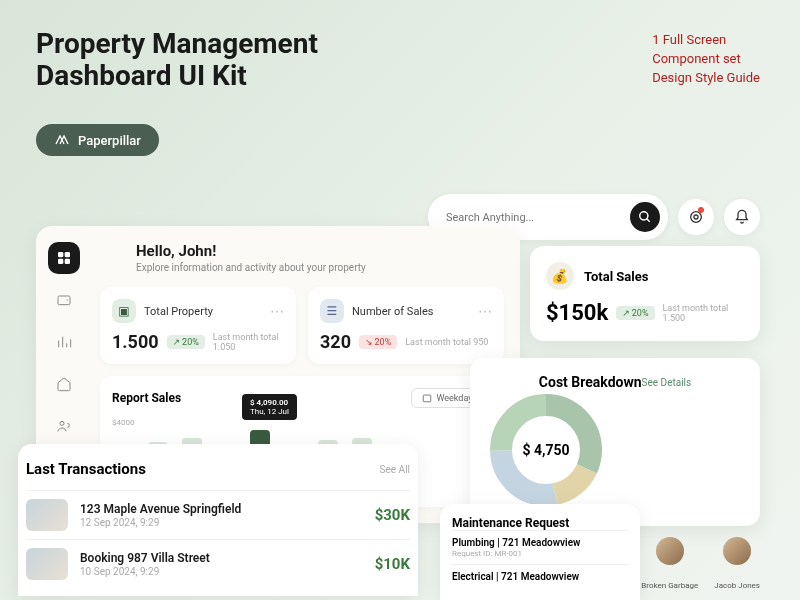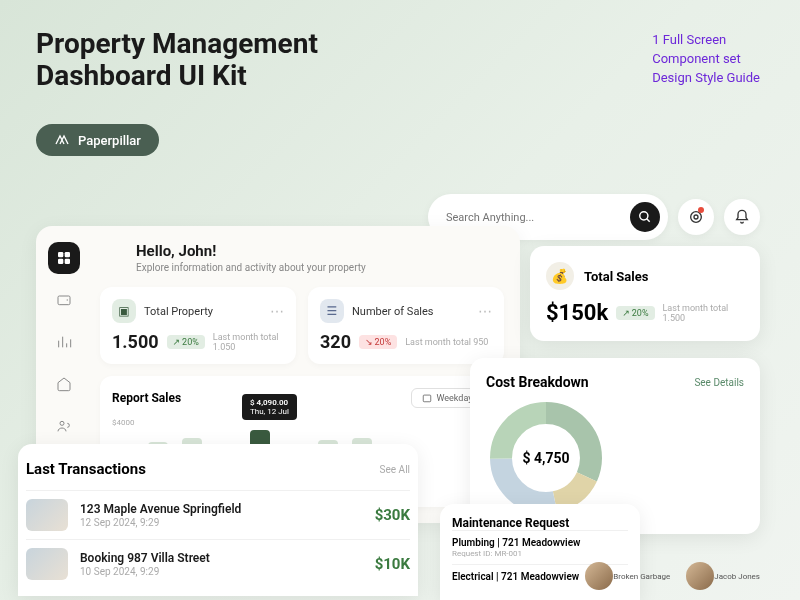--- a/index.html
+++ b/index.html
@@ -1,20 +1,20 @@
 <!DOCTYPE html>
 <html><head>
 <meta charset="utf-8">
 <style>
 *{margin:0;padding:0;box-sizing:border-box;font-family:-apple-system,BlinkMacSystemFont,'Segoe UI',Roboto,sans-serif}
 body{width:800px;height:600px;background:linear-gradient(135deg,#d8e5d8 0%,#e8f0e8 50%,#f0f4f0 100%);overflow:hidden;position:relative}
 .hero{position:absolute;top:28px;left:36px}
 .hero h1{font-size:28px;font-weight:700;color:#1a1a1a;line-height:1.15}
 .features{position:absolute;top:32px;right:40px;text-align:left}
-.features div{font-size:13px;color:#6d28d9;margin-bottom:4px}
+.features div{font-size:13px;color:#b91c1c;margin-bottom:4px}
 .brand-pill{position:absolute;top:124px;left:36px;background:#4a5f52;color:#fff;padding:8px 18px;border-radius:24px;display:flex;align-items:center;gap:8px;font-size:13px;font-weight:500}
 .brand-pill svg{width:16px;height:16px}
 .search-row{position:absolute;top:194px;right:40px;display:flex;align-items:center;gap:10px}
 .search-bar{background:#fff;border-radius:24px;padding:8px 8px 8px 18px;display:flex;align-items:center;width:240px;box-shadow:0 2px 8px rgba(0,0,0,0.05)}
 .search-bar input{border:none;outline:none;flex:1;font-size:11px;color:#888}
 .search-btn{width:30px;height:30px;border-radius:50%;background:#1a1a1a;display:flex;align-items:center;justify-content:center;color:#fff}
 .icon-btn{width:36px;height:36px;border-radius:50%;background:#fff;display:flex;align-items:center;justify-content:center;box-shadow:0 2px 8px rgba(0,0,0,0.05);position:relative}
 .icon-btn .dot{position:absolute;top:8px;right:10px;width:6px;height:6px;background:#e74c3c;border-radius:50%}
 .dash{position:absolute;top:226px;left:36px;right:280px;background:#fbfaf7;border-radius:16px;padding:16px 16px 16px 64px;box-shadow:0 4px 20px rgba(0,0,0,0.06)}
 .sidebar{position:absolute;left:12px;top:16px;display:flex;flex-direction:column;gap:10px}
@@ -52,21 +52,21 @@
 .x-labels span{width:20px;text-align:center}
 .tooltip{position:absolute;top:-24px;left:130px;background:#1a1a1a;color:#fff;font-size:8px;padding:4px 8px;border-radius:4px;white-space:nowrap}
 .tooltip div:first-child{font-weight:600}
 .sales-card{position:absolute;top:246px;right:40px;width:230px;background:#fff;border-radius:14px;padding:16px;box-shadow:0 4px 20px rgba(0,0,0,0.08)}
 .sales-head{display:flex;align-items:center;gap:10px;margin-bottom:10px}
 .sales-icon{width:28px;height:28px;border-radius:50%;background:#f2efe6;display:flex;align-items:center;justify-content:center;font-size:14px}
 .sales-head h3{font-size:13px;font-weight:700}
 .sales-body{display:flex;align-items:center;gap:8px}
 .sales-val{font-size:22px;font-weight:700}
 .cost-card{position:absolute;top:358px;right:40px;width:290px;background:#fff;border-radius:14px;padding:16px;box-shadow:0 4px 20px rgba(0,0,0,0.08)}
-.cost-head{display:flex;justify-content:space-between;align-items:center;margin-bottom:8px}
+.cost-head{display:flex;justify-content:center;align-items:center;margin-bottom:0}
 .cost-head h3{font-size:14px;font-weight:700}
 .see-link{font-size:10px;color:#5a8a6a}
 .cost-body{display:flex;align-items:center;gap:16px}
 .donut-wrap{position:relative;width:120px;height:120px}
 .donut-wrap svg{transform:rotate(-90deg)}
 .donut-center{position:absolute;inset:0;display:flex;align-items:center;justify-content:center;font-size:14px;font-weight:700}
 .legend{display:flex;flex-direction:column;gap:10px}
 .legend-item{display:flex;align-items:center;gap:8px;font-size:10px;color:#666}
 .legend-dot{width:8px;height:8px;border-radius:50%}
 .trans-card{position:absolute;bottom:4px;left:18px;width:400px;background:#fff;border-radius:14px 14px 0 0;padding:16px 8px 8px;box-shadow:0 4px 20px rgba(0,0,0,0.08)}
@@ -77,21 +77,21 @@
 .trans-info{flex:1}
 .trans-info .title{font-size:12px;font-weight:600;color:#1a1a1a}
 .trans-info .date{font-size:10px;color:#aaa;margin-top:1px}
 .trans-amt{font-size:15px;font-weight:700;color:#3a7a3f}
 .maint-card{position:absolute;bottom:0;left:440px;width:200px;background:#fff;border-radius:14px 14px 0 0;padding:12px;box-shadow:0 4px 20px rgba(0,0,0,0.08)}
 .maint-card h3{font-size:12px;font-weight:700;}
 .maint-item{padding:6px 0;border-top:1px solid #f0f0f0}
 .maint-item .title{font-size:10px;font-weight:600}
 .maint-item .sub{font-size:8px;color:#aaa;margin-top:1px}
 .people{position:absolute;bottom:10px;right:40px;display:flex;gap:16px}
-.person{display:flex;flex-direction:row;align-items:center;gap:0}
+.person{display:flex;flex-direction:column;align-items:center;gap:16px}
 .avatar{width:28px;height:28px;border-radius:50%;background:linear-gradient(135deg,#d4b896,#8a6a4a)}
 .person-lbl{font-size:8px;color:#555;white-space:nowrap}
 </style>
 </head>
 <body>
 
 <div class="hero">
   <h1><span>Property Management</span><br><span>Dashboard UI Kit</span></h1>
 </div>
 

